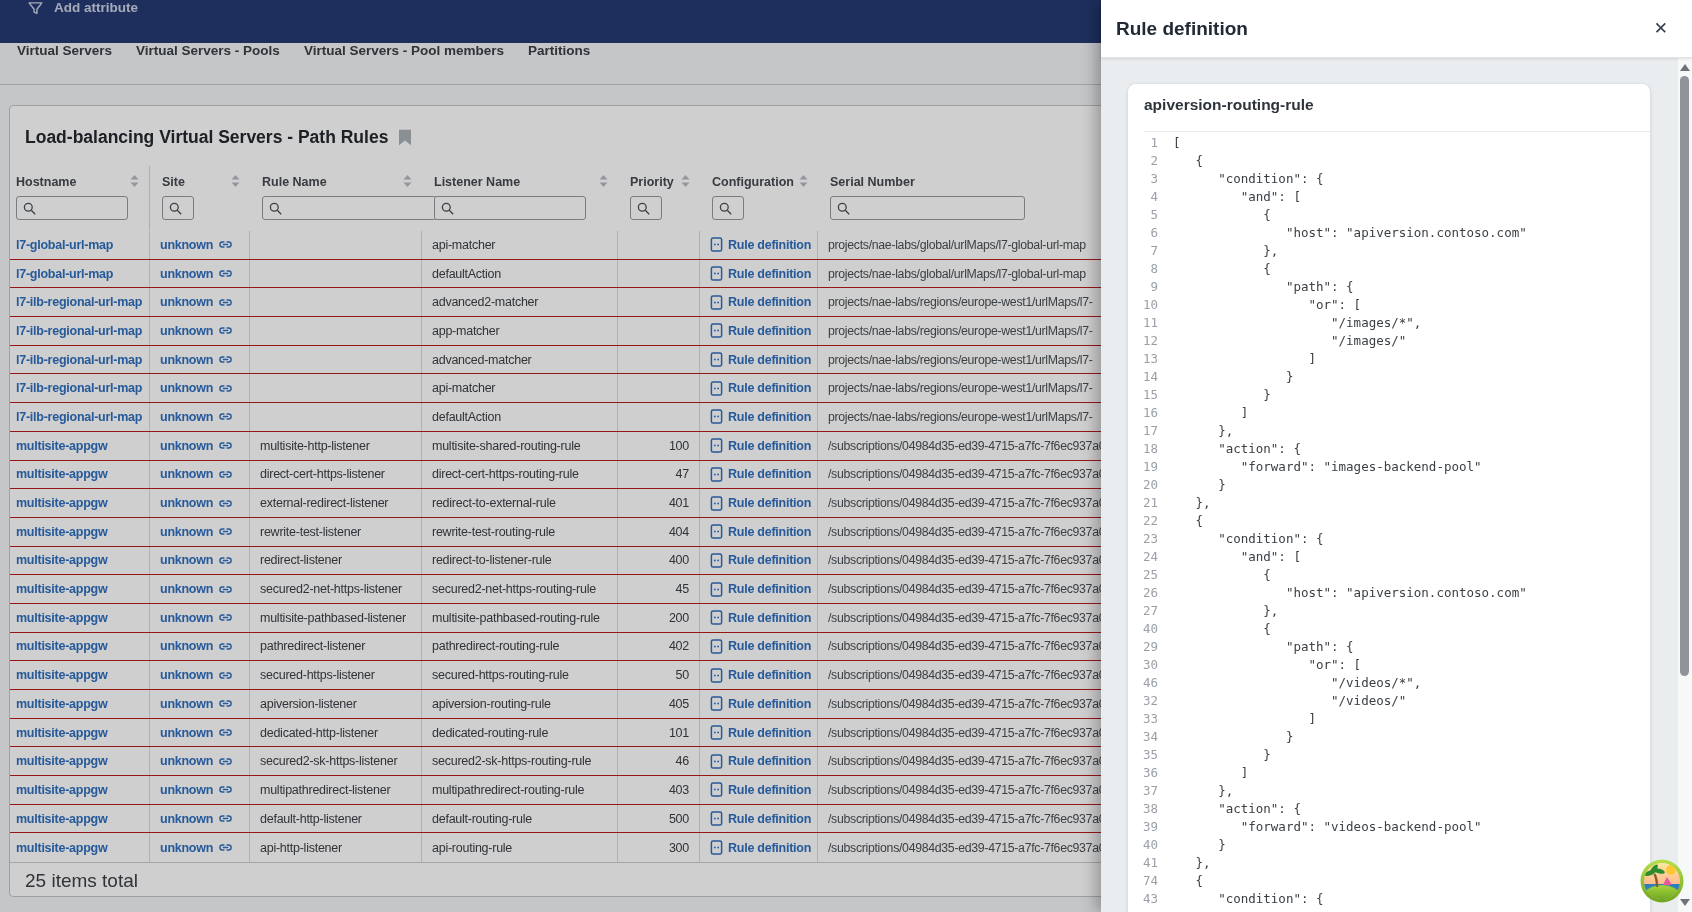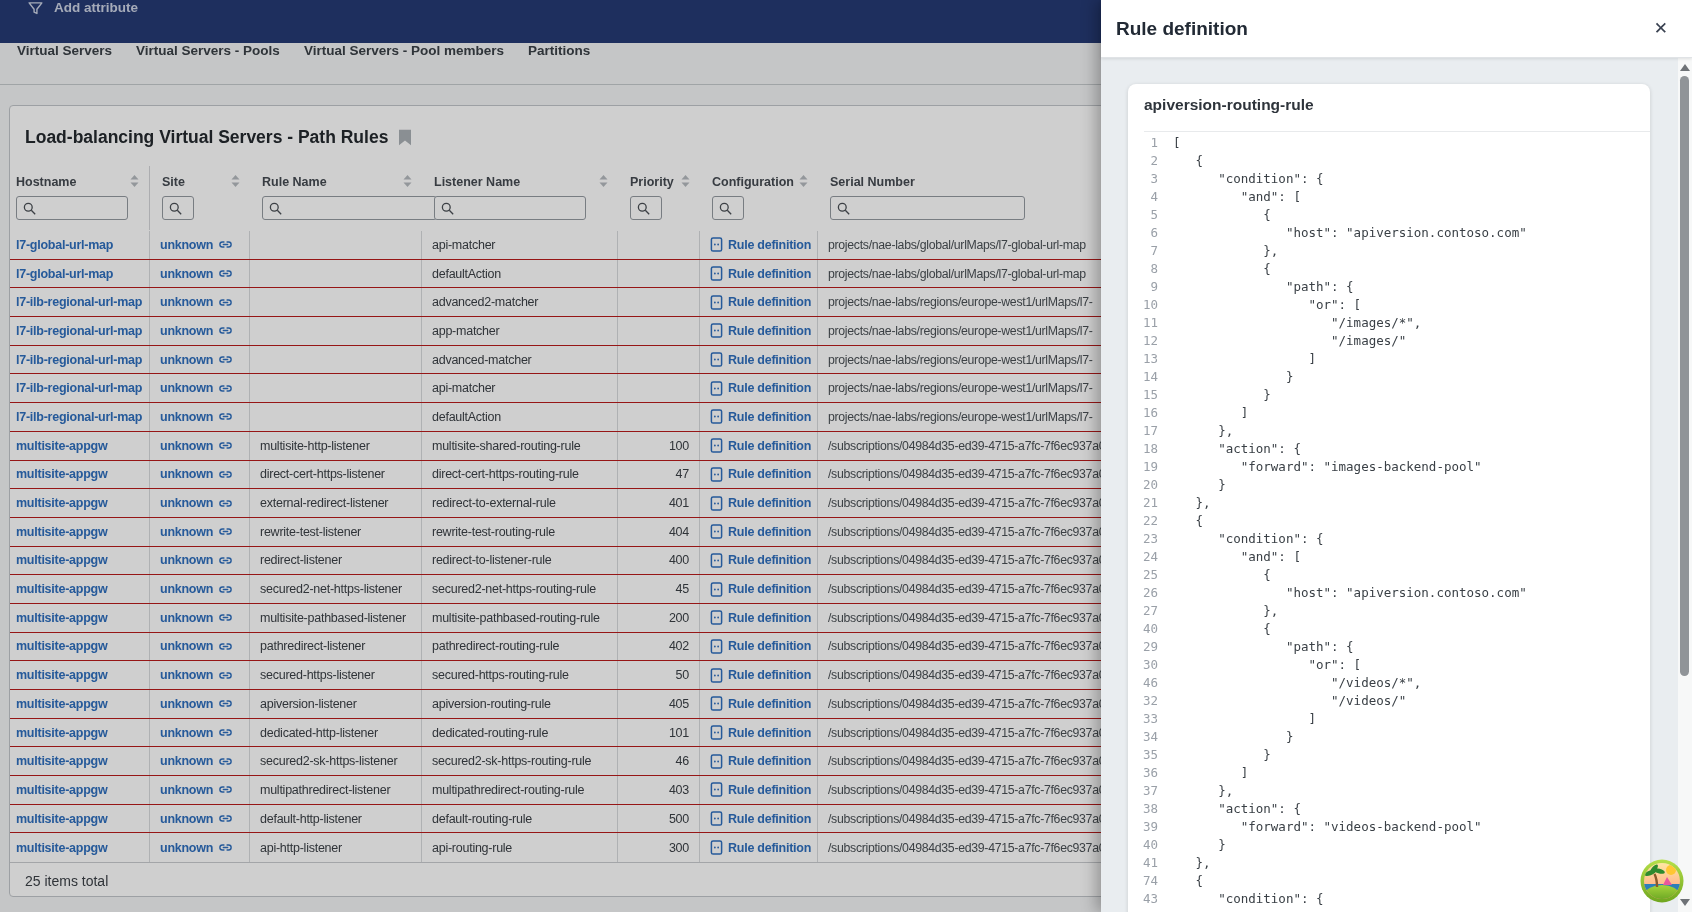--- a/index.html
+++ b/index.html
@@ -42,21 +42,21 @@
   .trow:last-child{border-bottom:none;}
   .cell{padding:0 10px;border-right:1px solid #d8dadd;display:flex;align-items:center;
         overflow:hidden;white-space:nowrap;font-size:12.5px;letter-spacing:-0.25px;color:#3c4147;box-sizing:border-box;}
   .cell:last-child{border-right:none;}
   .c-host{padding-left:6px;}
   .c-priority{justify-content:flex-end;padding-right:10px;}
   .c-serial{color:#4a5055;font-size:12.3px;letter-spacing:-0.3px;}
   .lnk{color:#2f6fbe;font-weight:700;text-decoration:none;display:flex;align-items:center;gap:5px;cursor:pointer;}
 
   .tfoot{position:absolute;left:0;right:0;top:756px;height:36px;border-top:1px solid #c9cccf;
-         display:flex;align-items:center;padding-left:15px;font-size:14px;color:#3c4147;}
+         display:flex;align-items:center;padding-left:15px;font-size:19px;color:#3c4147;}
 
   
   .scrim{position:absolute;inset:0;background:rgba(0,0,0,0.19);}
 
   
   .drawer{position:absolute;top:0;left:1101px;width:591px;height:912px;background:#e9edf0;
           box-shadow:-5px 0 14px rgba(0,0,0,0.28);}
   .drawer-head{height:58px;background:#fff;display:flex;align-items:center;justify-content:space-between;
                padding:0 20px 0 15px;box-sizing:border-box;border-bottom:1px solid #e0e3e6;
                box-shadow:0 1px 3px rgba(0,0,0,0.10);position:relative;z-index:2;}

